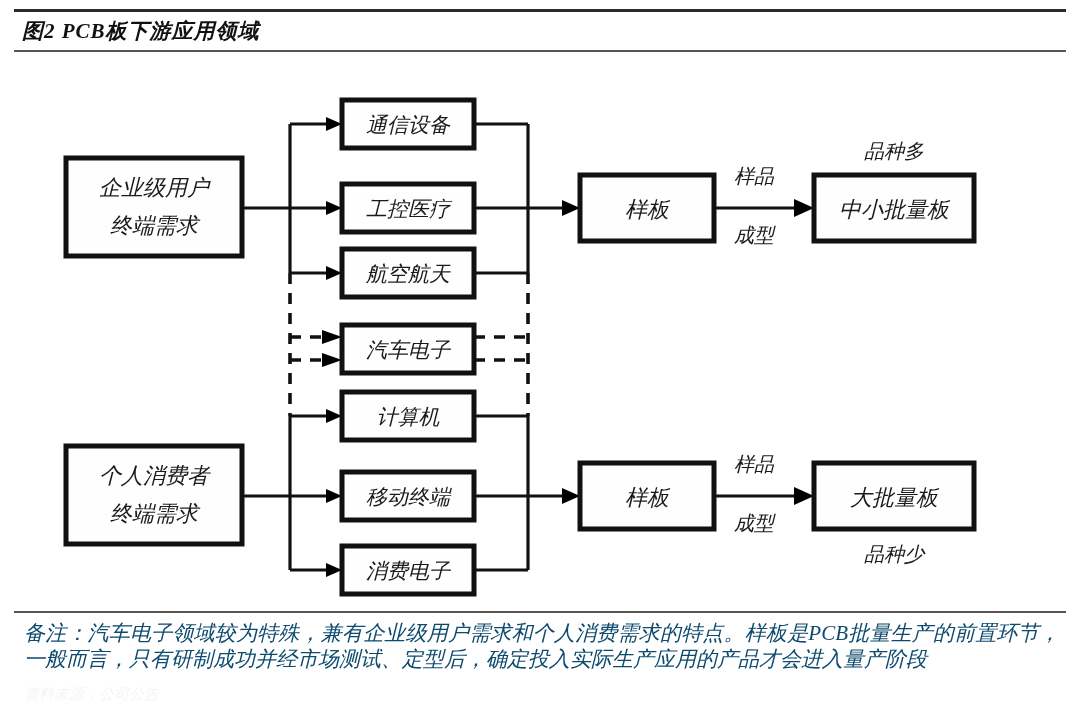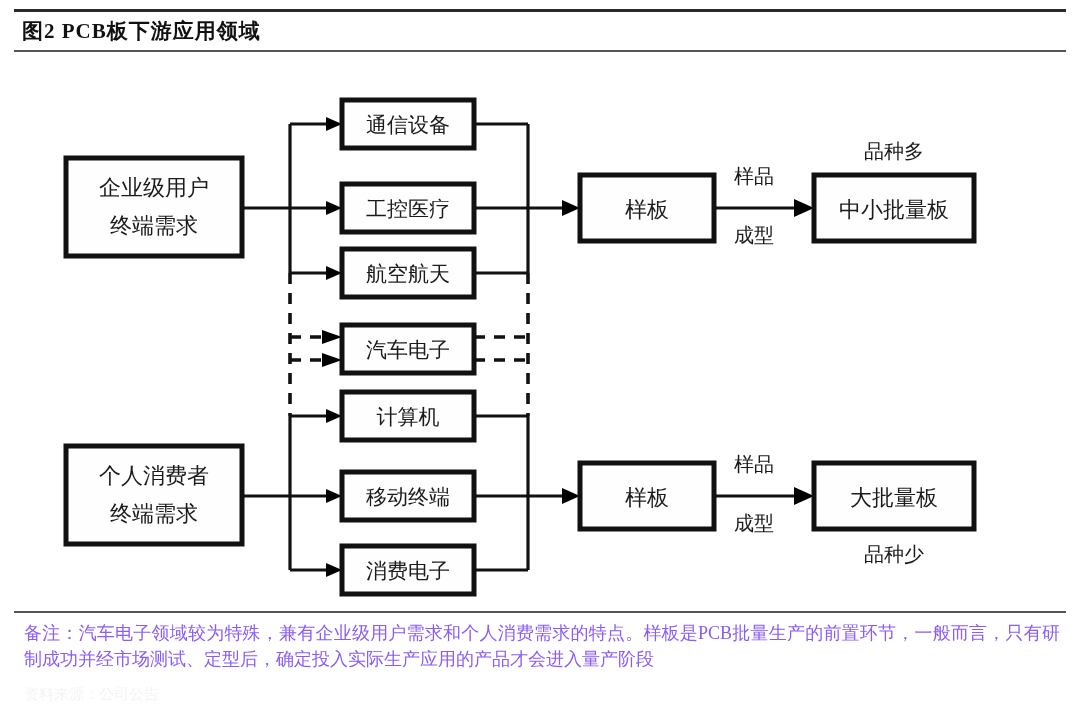--- a/index.html
+++ b/index.html
@@ -14,20 +14,21 @@
     color: #1a1a1a;
     overflow: hidden;
     position: relative;
   }
   .figure-wrap {
     position: absolute;
     left: 0; top: 0;
     width: 1080px;
     height: 638px;
     box-sizing: border-box;
+    font-style: italic;
   }
   .rule-top {
     position: absolute;
     left: 14px; top: 9px;
     width: 1052px;
     height: 3px;
     background: #2b2b2b;
   }
   .rule-title {
     position: absolute;
@@ -51,23 +52,23 @@
     font-weight: bold;
     letter-spacing: 1px;
     color: #111111;
     white-space: nowrap;
   }
   .note {
     position: absolute;
     left: 24px; top: 620px;
     width: 1036px;
     font-family: "Liberation Serif", "DejaVu Serif", serif;
-    font-size: 18px;
+    font-size: 21px;
     line-height: 26px;
-    color: #8b5cf6;
+    color: #0c4a6e;
     text-align: justify;
   }
   .note-faint {
     position: absolute;
     left: 24px; top: 684px;
     width: 700px;
     font-size: 15px;
     line-height: 20px;
     color: #f4f4f6;
     white-space: nowrap;

